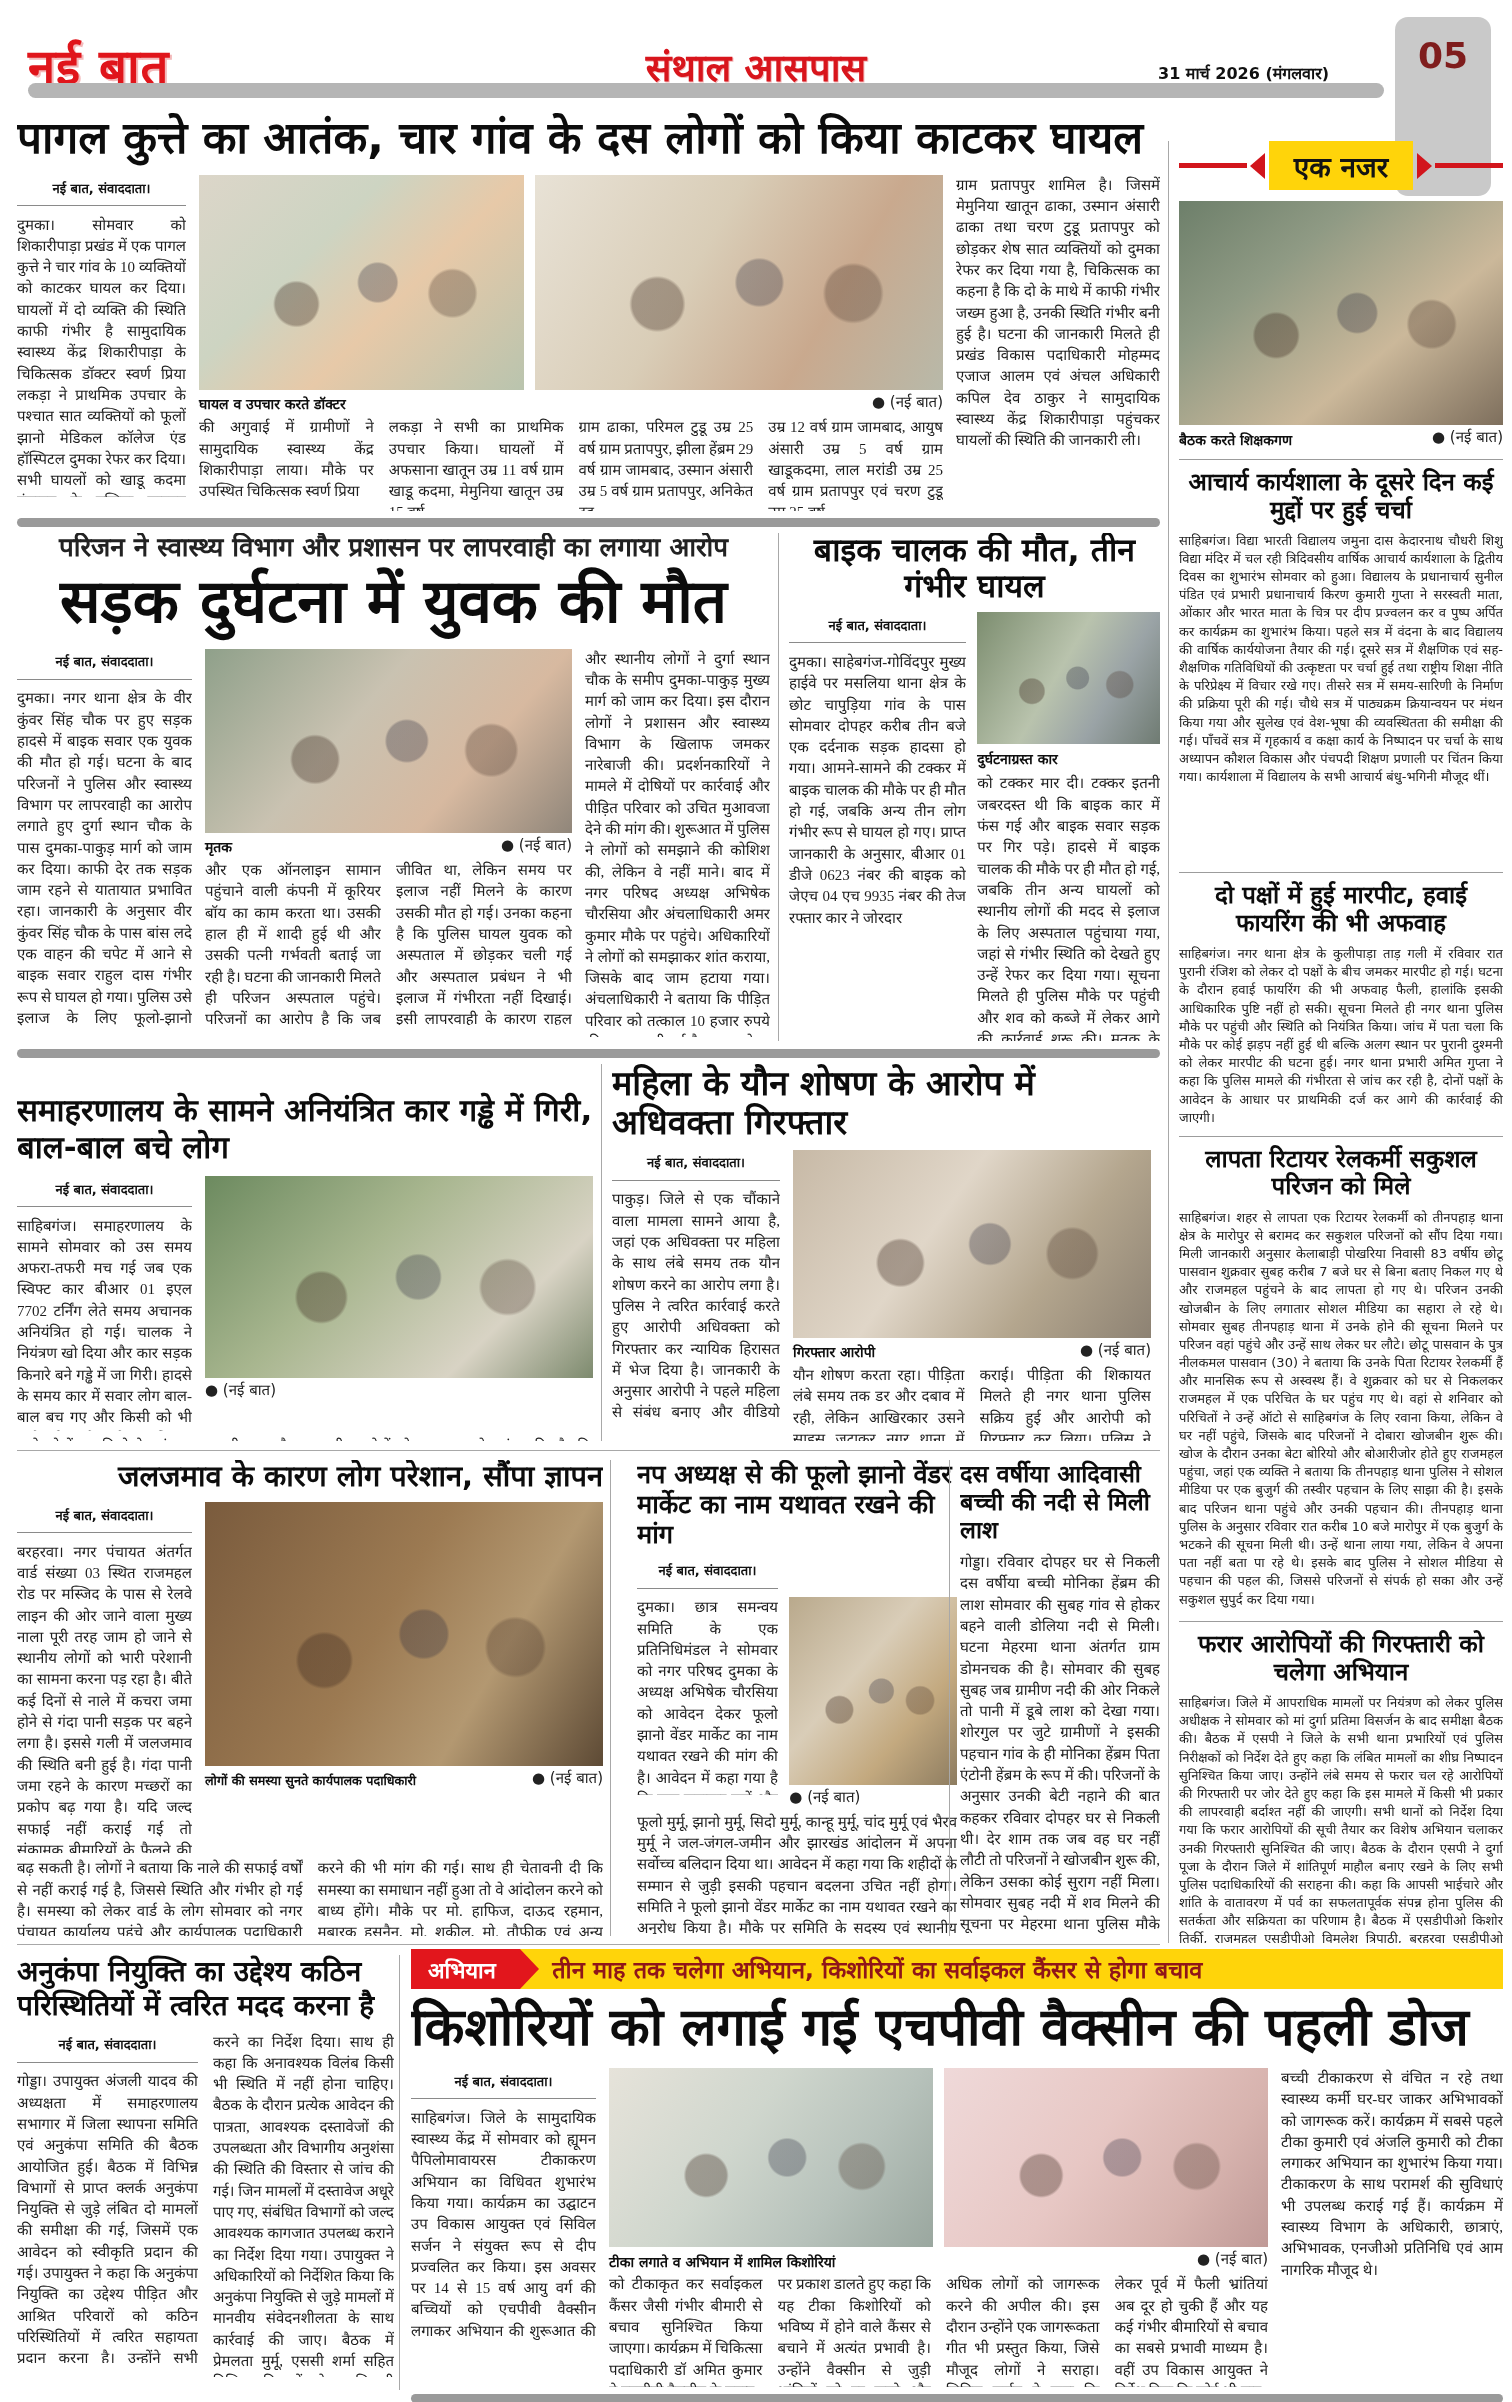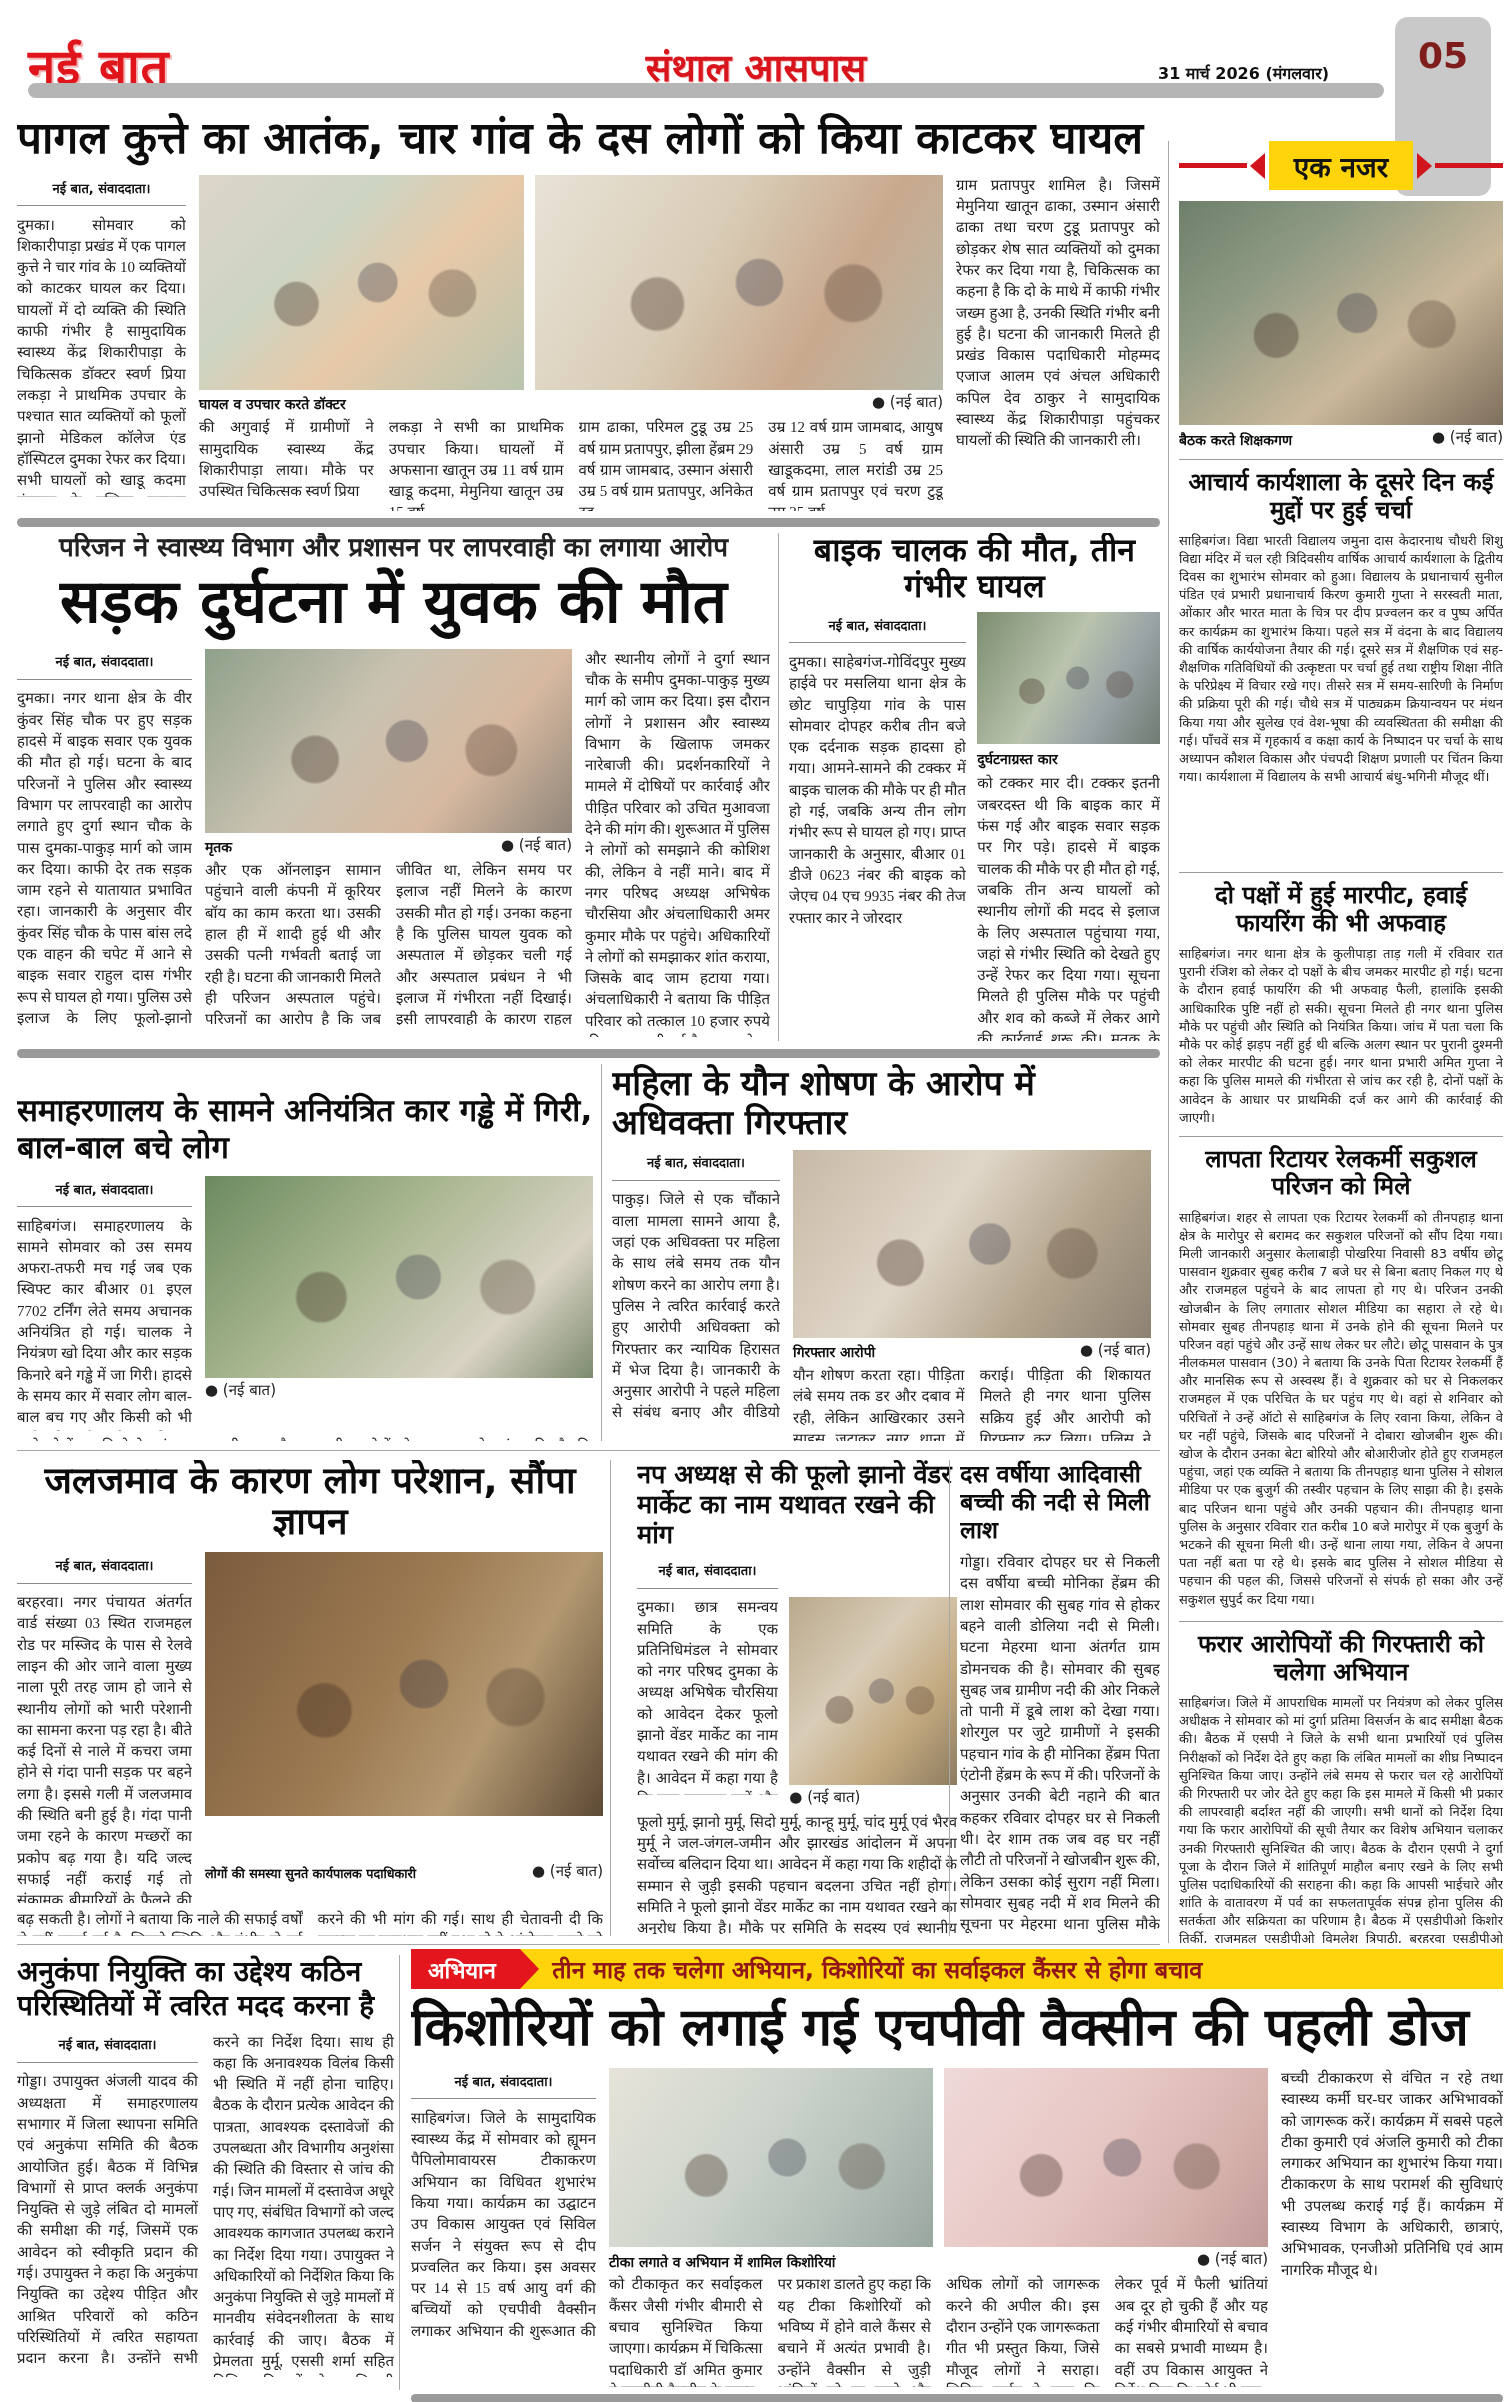--- a/index.html
+++ b/index.html
@@ -185,29 +185,29 @@
           <div class="col jt">यौन शोषण करता रहा। पीड़िता लंबे समय तक डर और दबाव में रही, लेकिन आखिरकार उसने साहस जुटाकर नगर थाना में शिकायत दर्ज</div>
           <div class="col jt">कराई। पीड़िता की शिकायत मिलते ही नगर थाना पुलिस सक्रिय हुई और आरोपी को गिरफ्तार कर लिया। पुलिस ने उसके खिलाफ प्राथमिकी</div>
         </div>
       </div>
     </div>
 
   </div>
   <div class="abs hrule" style="left:17px;top:1450px;width:1143px;"></div>
 
   <div class="abs clip" style="left:17px;top:1460px;width:586px;height:476px;">
-    <div class="hl" style="font-size:37px;text-align:center;">जलजमाव के कारण लोग परेशान, सौंपा ज्ञापन</div>
+    <div class="hl" style="font-size:29px;text-align:right;">जलजमाव के कारण लोग परेशान, सौंपा ज्ञापन</div>
     <div style="display:flex;gap:13px;margin-top:9.4px;">
       <div style="width:175px;flex:none;">
         <div class="byline">नई बात, संवाददाता।</div>
         <div class="jt clip" style="height:311px;">बरहरवा। नगर पंचायत अंतर्गत वार्ड संख्या 03 स्थित राजमहल रोड पर मस्जिद के पास से रेलवे लाइन की ओर जाने वाला मुख्य नाला पूरी तरह जाम हो जाने से स्थानीय लोगों को भारी परेशानी का सामना करना पड़ रहा है। बीते कई दिनों से नाले में कचरा जमा होने से गंदा पानी सड़क पर बहने लगा है। इससे गली में जलजमाव की स्थिति बनी हुई है। गंदा पानी जमा रहने के कारण मच्छरों का प्रकोप बढ़ गया है। यदि जल्द सफाई नहीं कराई गई तो संक्रामक बीमारियों के फैलने की आशंका</div>
       </div>
       <div style="flex:1;">
         <div class="photo ph-office" style="width:100%;height:264px;"></div>
-        <div style="display:flex;justify-content:space-between;margin-top:43px;">
+        <div style="display:flex;justify-content:space-between;">
           <div class="caption" style="font-size:12.7px;">लोगों की समस्या सुनते कार्यपालक पदाधिकारी</div>
           <div class="credit">● (नई बात)</div>
         </div>
       </div>
     </div>
     <div class="cols clip" style="margin-top:5.6px;height:81px;">
       <div class="col jt">बढ़ सकती है। लोगों ने बताया कि नाले की सफाई वर्षों से नहीं कराई गई है, जिससे स्थिति और गंभीर हो गई है। समस्या को लेकर वार्ड के लोग सोमवार को नगर पंचायत कार्यालय पहुंचे और कार्यपालक पदाधिकारी दीपक कुमार को ज्ञापन सौंपा। लोगों ने नाले की जल्द सफाई, जलनिकासी की स्थायी व्यवस्था और अतिक्रमण हटाने की मांग की। इसके साथ ही नियमित सफाई सुनिश्चित</div>
       <div class="col jt">करने की भी मांग की गई। साथ ही चेतावनी दी कि समस्या का समाधान नहीं हुआ तो वे आंदोलन करने को बाध्य होंगे। मौके पर मो. हाफिज, दाऊद रहमान, मुबारक हसनैन, मो. शकील, मो. तौफीक एवं अन्य स्थानीय लोग मौजूद थे।</div>
     </div>
   </div>

